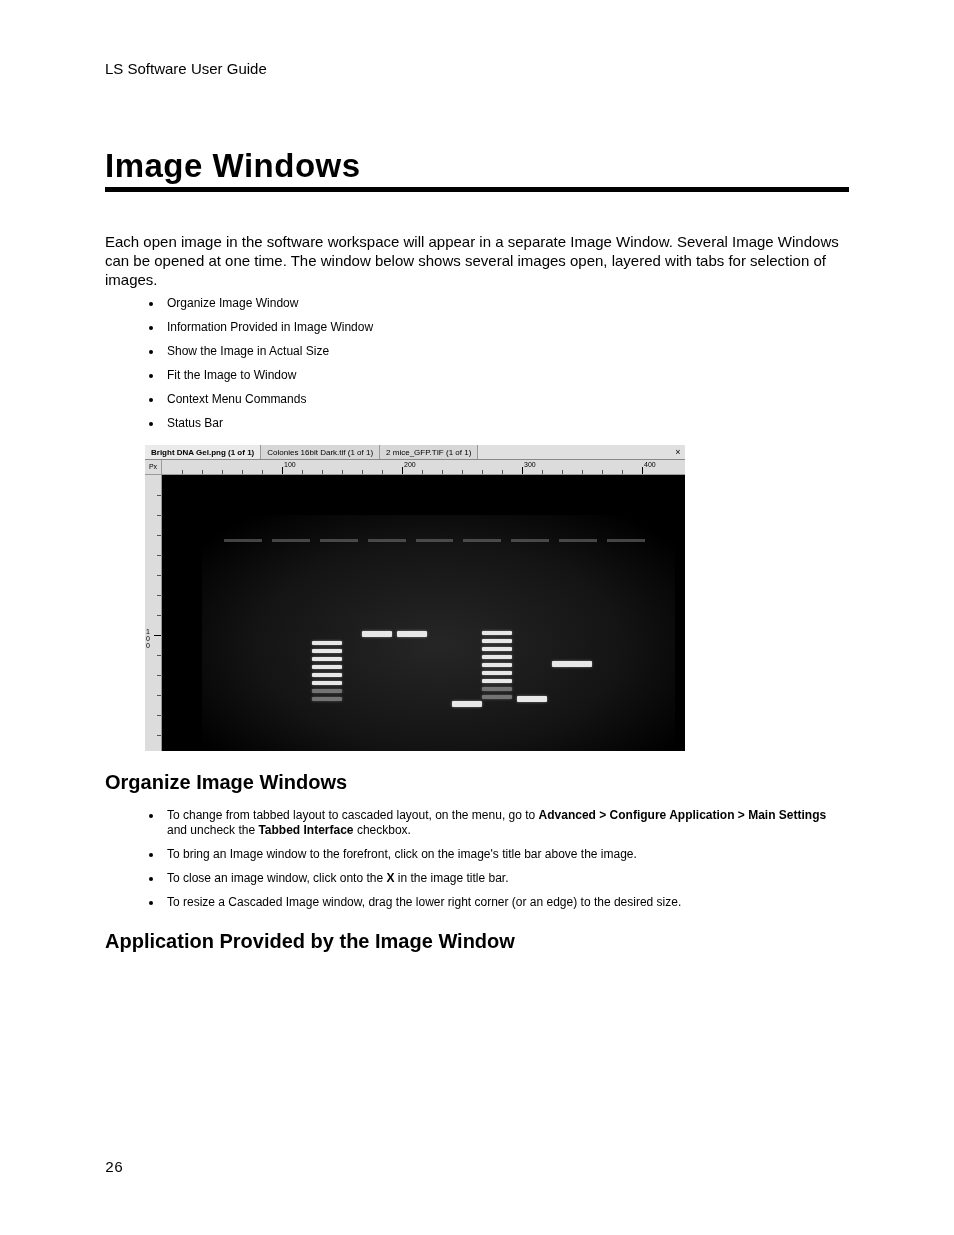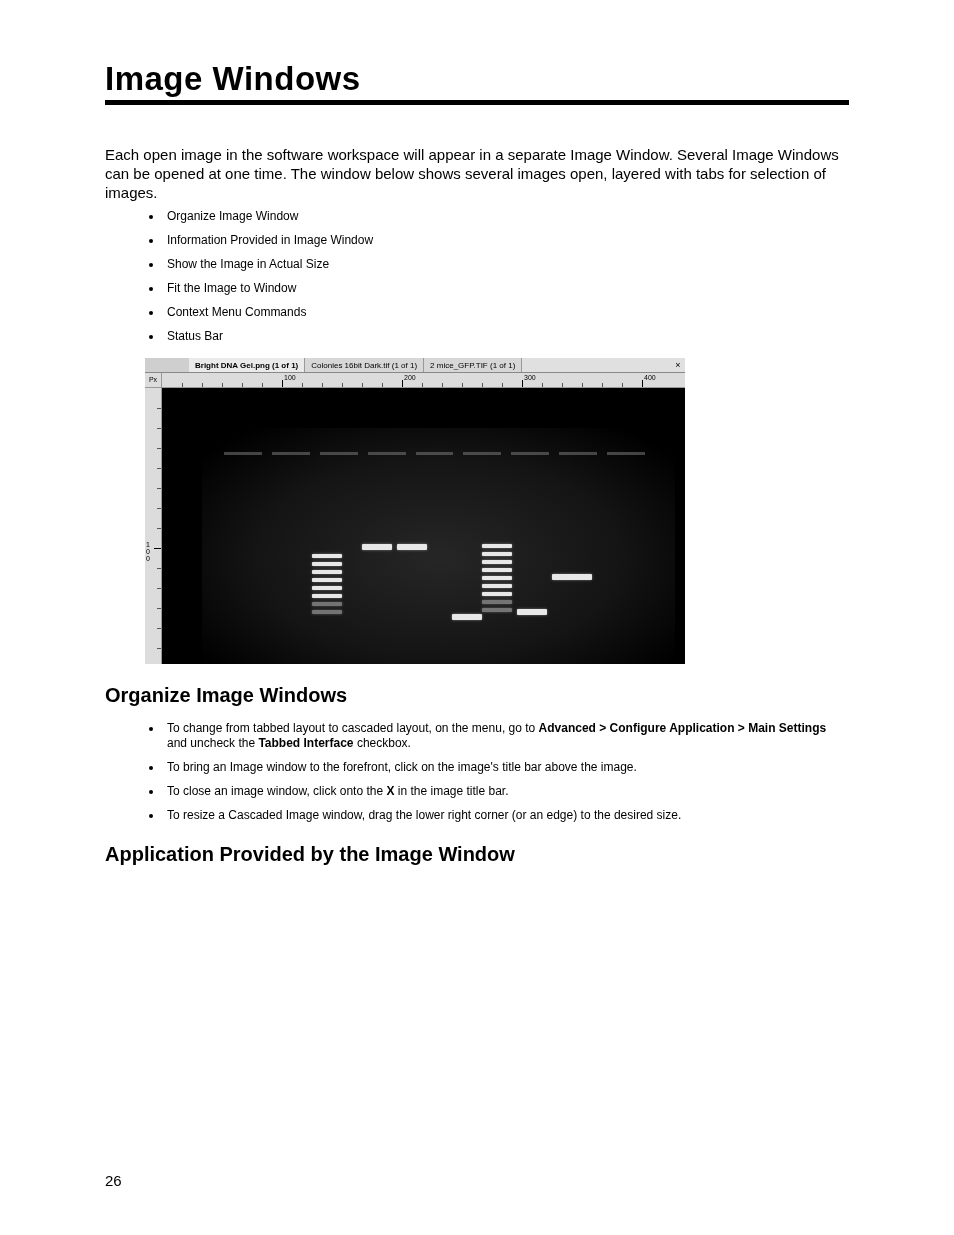--- a/index.html
+++ b/index.html
@@ -48,39 +48,39 @@
     line-height: 1.25;
   }
   h2.section {
     font-size: 20px;
     font-weight: bold;
     margin: 20px 0 14px 0;
   }
   .page-num {
     position: absolute;
     left: 105px;
-    bottom: 46px;
+    bottom: 58px;
     font-size: 15px;
+    font-family: Liberation Mono, monospace;
   }
   
   .figure {
     width: 540px;
     margin-left: 40px;
     margin-top: 8px;
     margin-bottom: 4px;
   }
   .tab-strip {
     display: flex;
     height: 14px;
     font-size: 8px;
     font-family: Arial, sans-serif;
     background: #cfcfcf;
     align-items: stretch;
     border-bottom: 1px solid #888;
-    padding-left: 44px;
   }
   .tab {
     padding: 1px 6px 0 6px;
     border-right: 1px solid #999;
     background: #d7d7d7;
     white-space: nowrap;
     display: flex;
     align-items: center;
   }
   .tab.active {
@@ -158,20 +158,21 @@
   }
   .band.dim { background:#9a9a9a; opacity:0.7;}
   .band.thick{height:6px;}
   .left-col { display:flex; flex-direction:column;}
 </style>
 </head>
 <body>
 
 <div class="page">
 
+  <div class="header-label">LS Software User Guide</div>
 
   <h1 class="title">Image Windows</h1>
   <hr class="title-rule">
 
   <p class="body">Each open image in the software workspace will appear in a separate Image Window. Several Image Windows can be opened at one time. The window below shows several images open, layered with tabs for selection of images.</p>
 
   <ul class="bullets">
     <li>Organize Image Window</li>
     <li>Information Provided in Image Window</li>
     <li>Show the Image in Actual Size</li>

